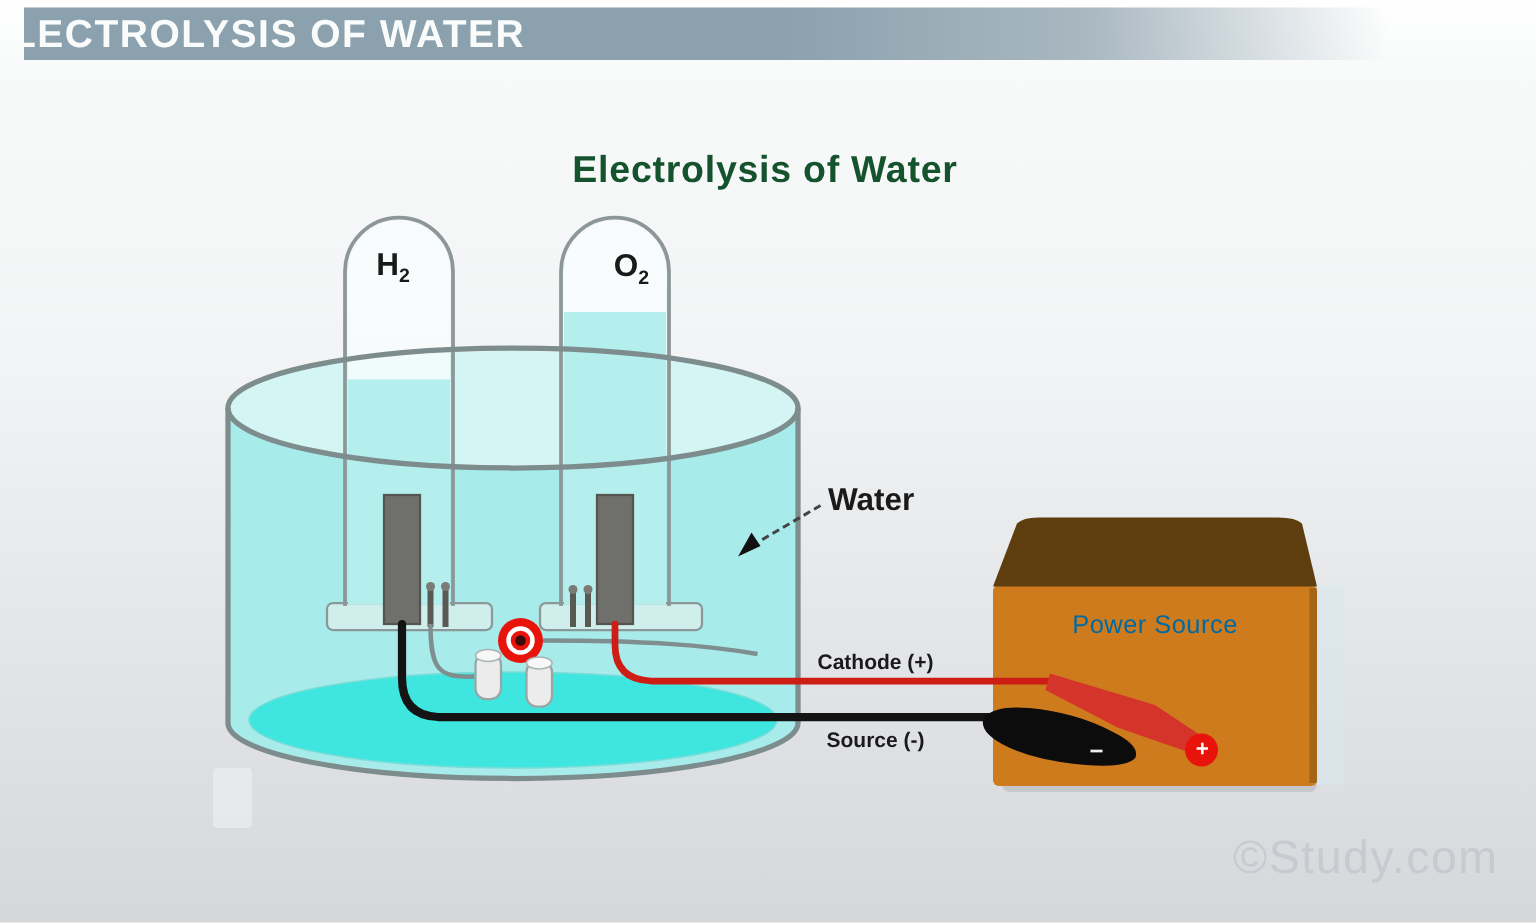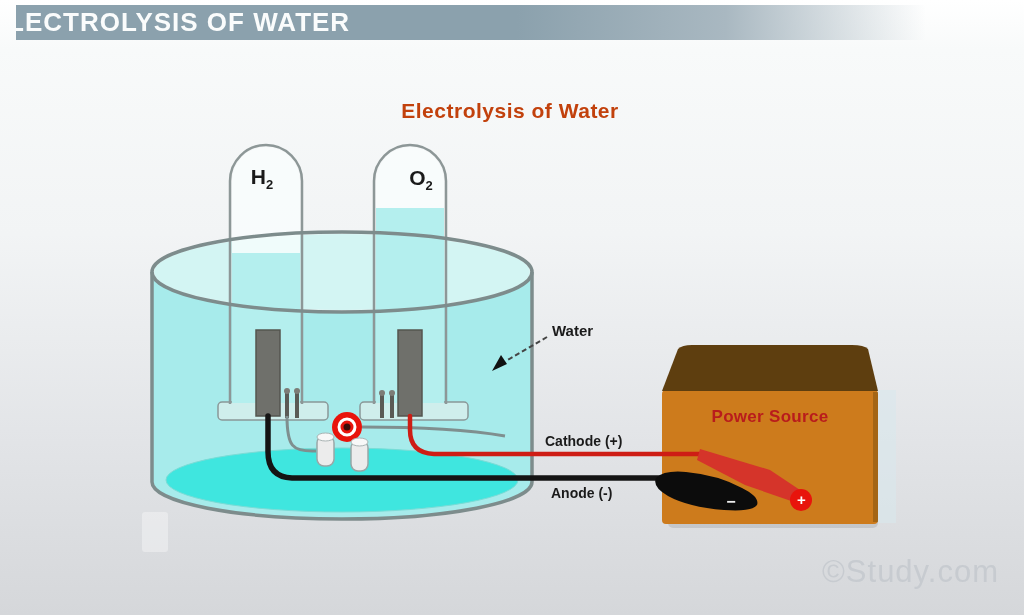--- a/index.html
+++ b/index.html
@@ -11,21 +11,21 @@
   .abs{position:absolute;}
   
   #header-bar{
     top:5px;left:0;height:35px;width:910px;
     background:linear-gradient(90deg,var(--header-bar) 0%,var(--header-bar) 55%,#a9b8c1 78%,rgba(236,240,242,0) 100%);
     color:#fafcfc;font-weight:bold;font-size:26px;line-height:35px;
     letter-spacing:1px;white-space:nowrap;text-indent:-8px;overflow:hidden;margin-left:16px;
   }
   #diagram-title{
     top:99px;left:290px;width:440px;text-align:center;
-    font-size:21px;font-weight:bold;color:#c2410c;letter-spacing:.5px;
+    font-size:25px;font-weight:bold;color:#14532d;letter-spacing:.5px;
   }
   svg{position:absolute;top:0;left:0;}
   
   .water-main{fill:var(--water-main);}
   .water-surface{fill:var(--water-surface);}
   .water-bright{fill:var(--water-bright);stroke:#7adcd6;stroke-width:1;}
   .glass{fill:none;stroke:var(--glass);stroke-width:3.5;}
   .tube-outline{fill:none;stroke:#8d9797;stroke-width:2.5;}
   .tube-gas{fill:rgba(249,253,253,0.75);}
   .tube-water{fill:#b4efee;}
@@ -44,24 +44,24 @@
   .indicator-ring{fill:none;stroke:#ffffff;stroke-width:3;}
   .indicator-dot{fill:#3a0d08;}
   .post{fill:#ececec;stroke:#9aa6a6;stroke-width:1.5;}
   .post-cap{fill:#f8f8f8;stroke:#aab4b4;stroke-width:1;}
   .arrow-line{fill:none;stroke:#444;stroke-width:2;stroke-dasharray:5 3;}
   .arrow-head{fill:#111;}
   
   .tube-label{font-size:21px;font-weight:bold;color:#1a1a1a;text-align:center;width:64px;}
   .tube-label sub{font-size:13px;}
   .small-label{font-size:14px;font-weight:bold;color:#1a1a1a;white-space:nowrap;}
-  #water-label{top:322px;left:552px;font-size:15px;}
+  #water-label{top:322px;left:552px;font-size:21px;}
   #cathode-label{top:433px;left:545px;}
   #anode-label{top:485px;left:551px;}
-  #power-label{top:407px;left:662px;width:216px;text-align:center;font-size:17px;font-weight:bold;color:#b91c1c;letter-spacing:.3px;}
+  #power-label{top:407px;left:662px;width:216px;text-align:center;font-size:17px;font-weight:normal;color:#0369a1;letter-spacing:.3px;}
   #clip-plus{top:491px;left:793px;width:17px;text-align:center;color:#fff;font-weight:bold;font-size:15px;}
   #clip-minus{top:493px;left:722px;width:18px;text-align:center;color:#eee;font-weight:bold;font-size:16px;}
   #watermark{top:554px;left:822px;width:202px;overflow:hidden;white-space:nowrap;
     font-size:31px;color:var(--watermark);letter-spacing:1px;}
   #faint-mark{top:512px;left:142px;width:26px;height:40px;background:rgba(255,255,255,0.35);border-radius:3px;}
 </style>
 </head>
 <body>
 
 <div class="abs" id="header-bar">
@@ -152,19 +152,19 @@
 
 <div class="abs tube-label" style="top:165px;left:230px;">
   <span>H</span><sub>2</sub>
 </div>
 <div class="abs tube-label" style="top:166px;left:389px;">
   <span>O</span><sub>2</sub>
 </div>
 
 <div class="abs small-label" id="water-label">Water</div>
 <div class="abs small-label" id="cathode-label">Cathode (+)</div>
-<div class="abs small-label" id="anode-label">Anode (-)</div>
+<div class="abs small-label" id="anode-label">Source (-)</div>
 <div class="abs" id="power-label">Power Source</div>
 <div class="abs" id="clip-plus">+</div>
 <div class="abs" id="clip-minus">−</div>
 
 <div class="abs" id="faint-mark"></div>
 <div class="abs" id="watermark">©Study.com</div>
 
 </body></html>

